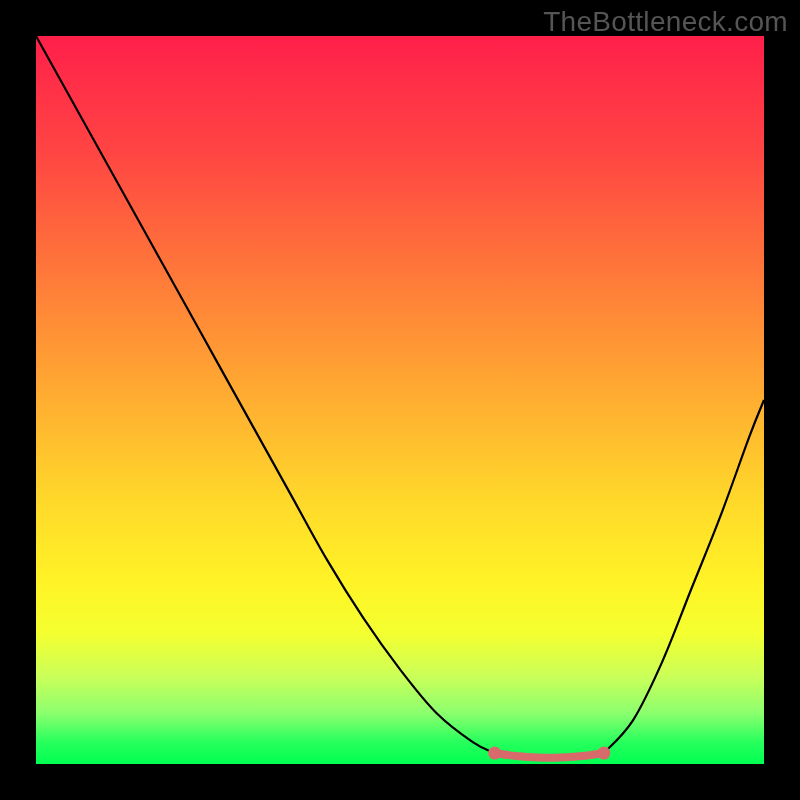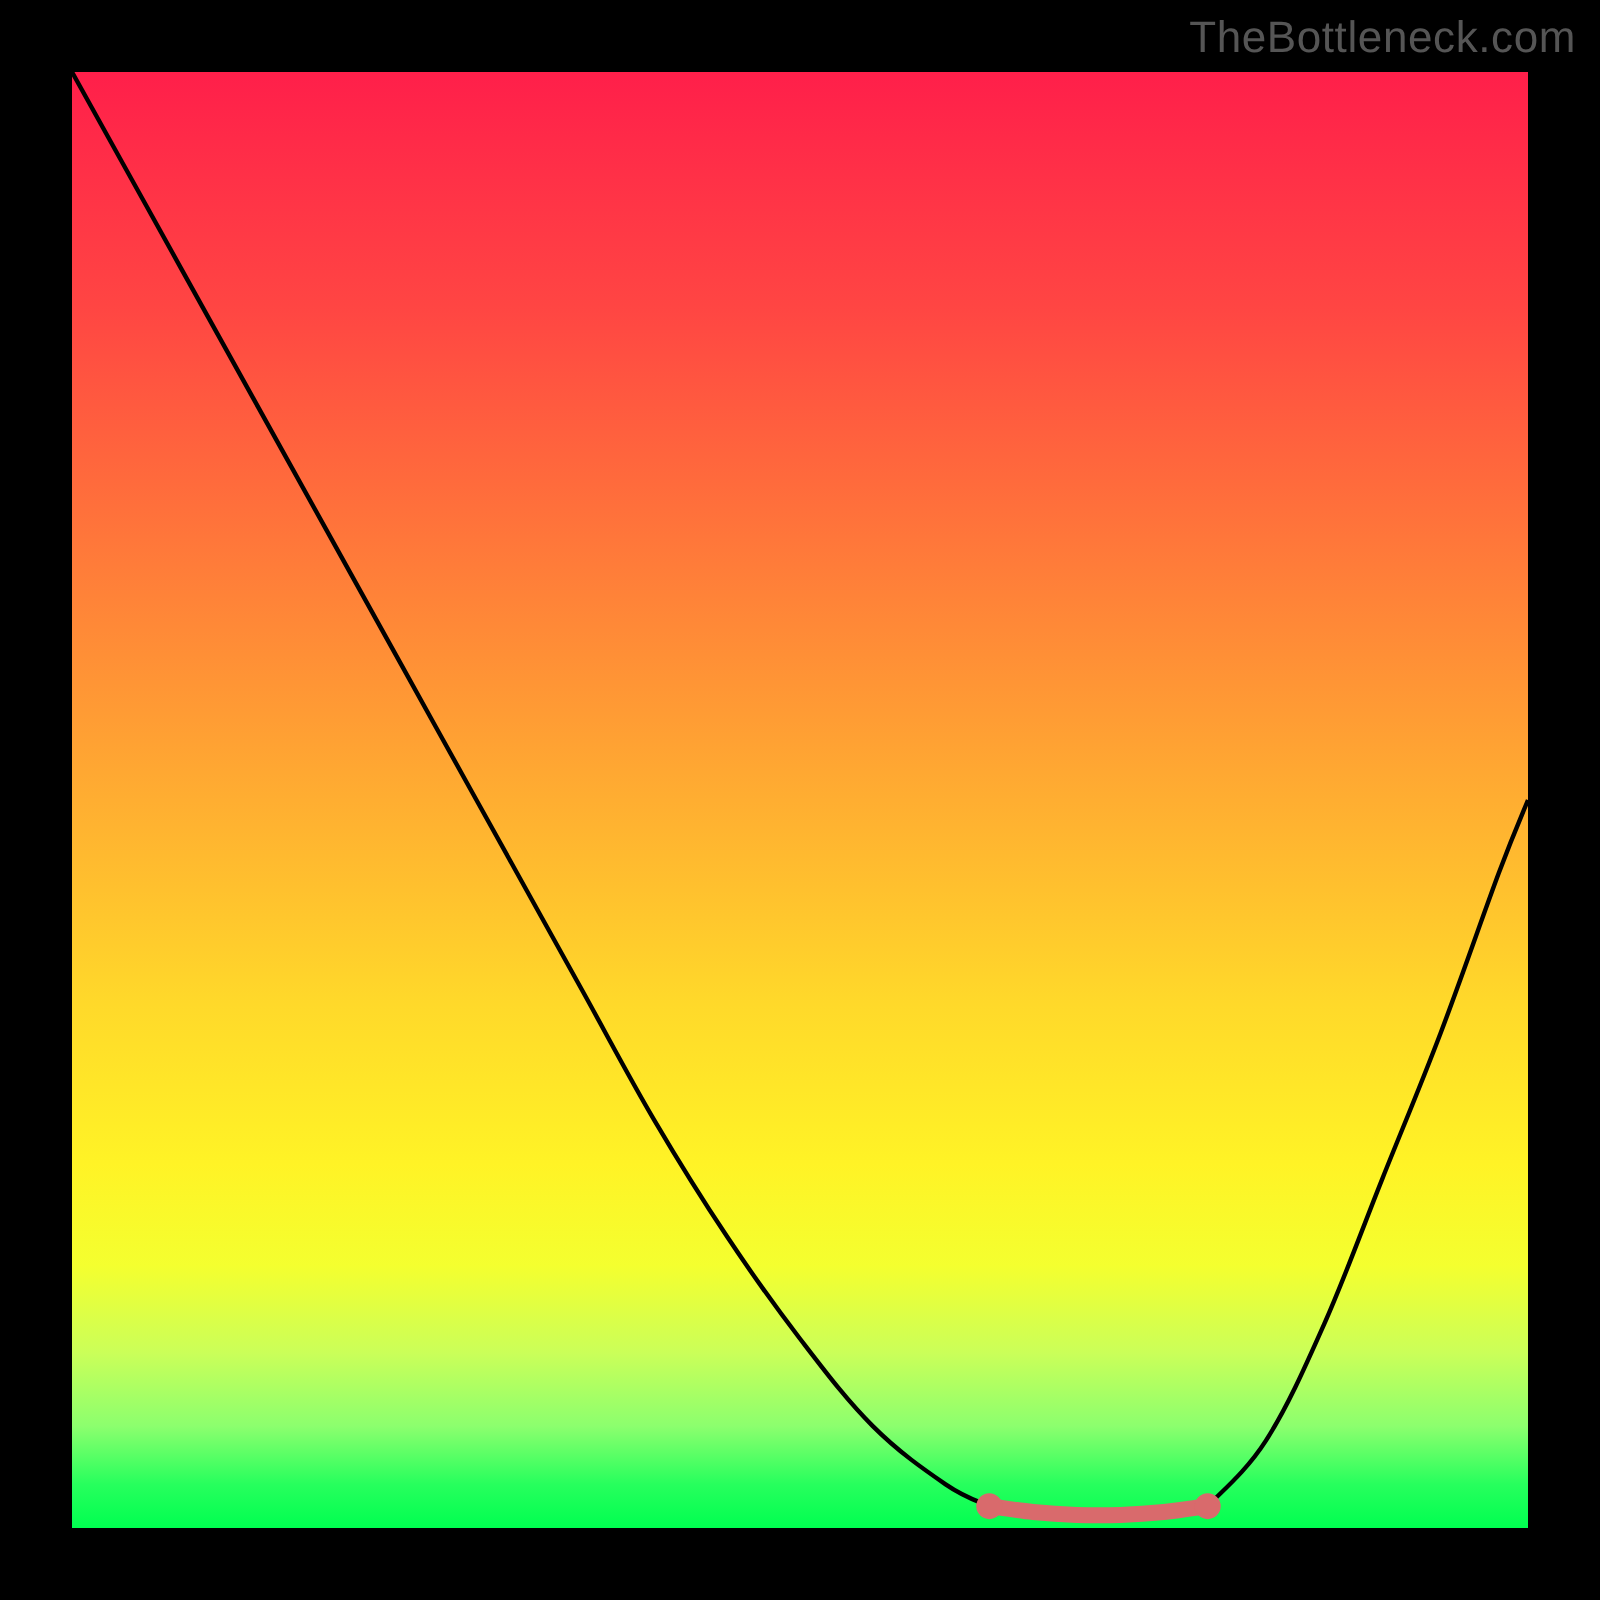--- a/index.html
+++ b/index.html
@@ -47,21 +47,21 @@
     top: 0;
     width: 728px;
     height: 728px;
     overflow: visible;
   }
   .watermark {
     position: absolute;
     top: 6px;
     right: 12px;
     color: #555;
-    font-size: 22px;
+    font-size: 28px;
     letter-spacing: 0.3px;
     font-weight: 500;
   }
   .curve path {
     fill: none;
     stroke: #000;
     stroke-width: 2.2;
   }
   .sweet path {
     fill: none;

